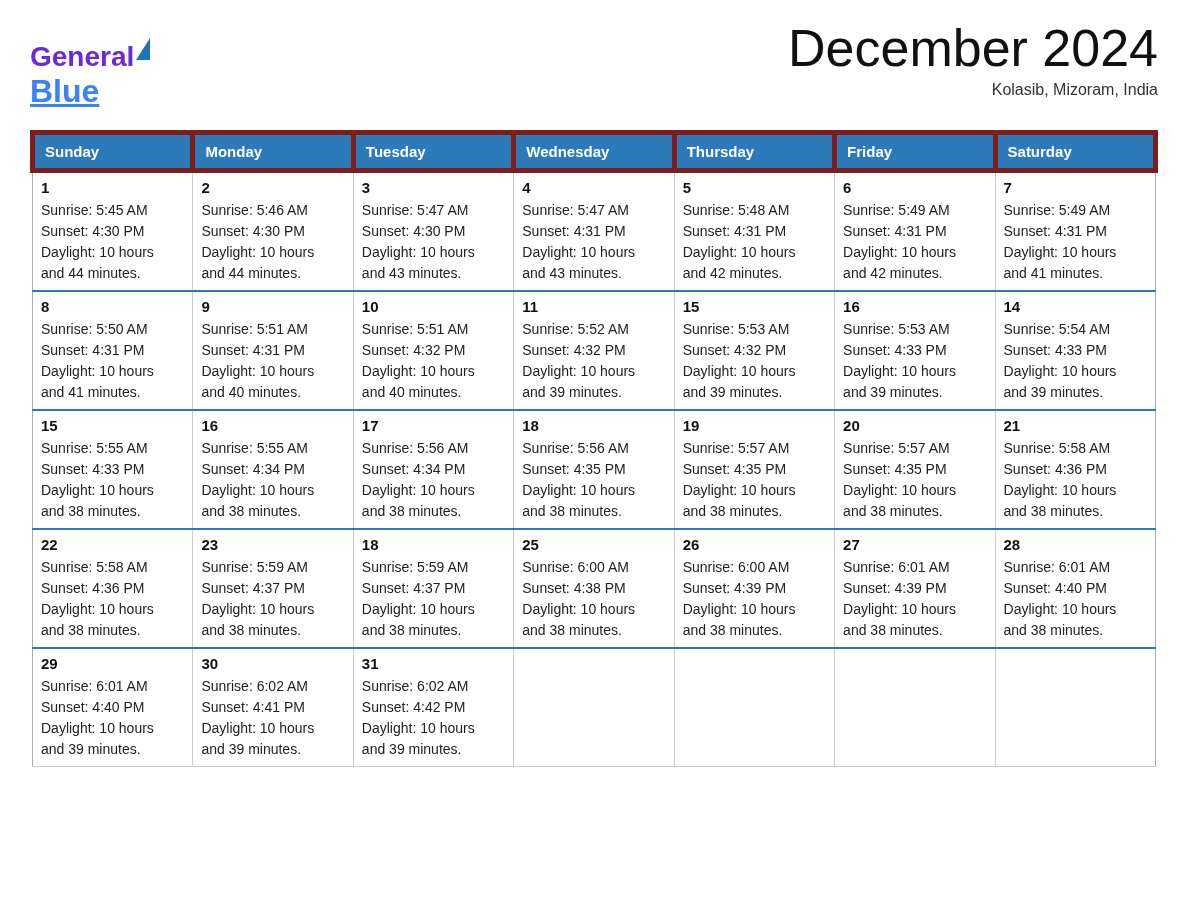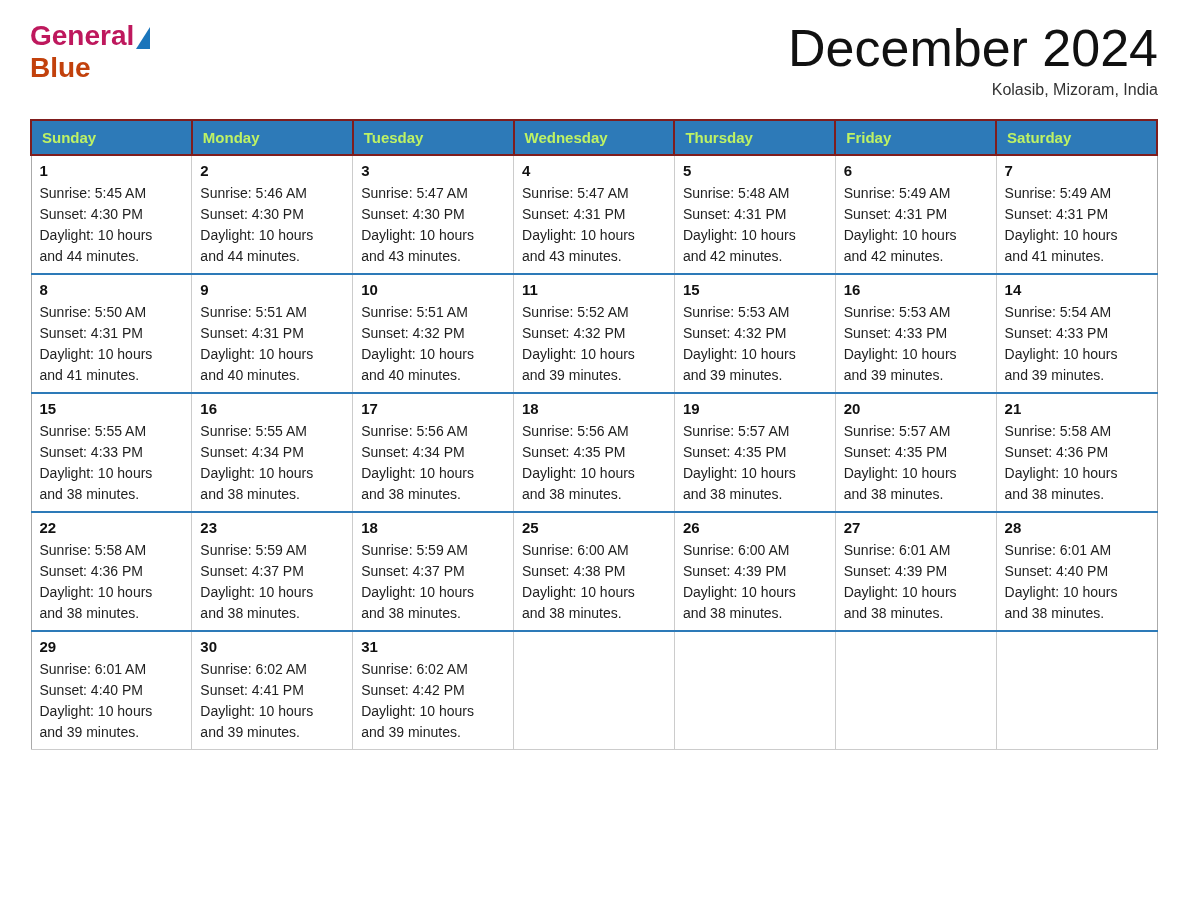--- a/index.html
+++ b/index.html
@@ -12,26 +12,28 @@
     }
     .header {
       display: flex;
       justify-content: space-between;
       align-items: flex-start;
       margin-bottom: 20px;
     }
     .logo-text-general {
       font-size: 28px;
       font-weight: bold;
-      color: #be185d;
+      color: #6d28d9;
+      margin-top: 21px;
     }
     .logo-text-blue {
-      font-size: 28px;
+      font-size: 32px;
       font-weight: bold;
-      color: #c2410c;
+      color: #3b82f6;
+      text-decoration: underline;
     }
     .logo-icon {
       width: 0;
       height: 0;
       border-left: 14px solid transparent;
       border-bottom: 22px solid #1a75bb;
       margin-left: 2px;
       margin-top: 4px;
     }
     .logo-wrapper {
@@ -56,26 +58,26 @@
       font-size: 16px;
       color: #333;
       margin-top: 4px;
     }
     table {
       width: 100%;
       border-collapse: collapse;
     }
     th {
       background-color: #2d7ab8;
-      color: #bef264;
+      color: #ffffff;
       font-size: 15px;
       font-weight: bold;
       padding: 8px 10px;
       text-align: left;
-      border: 2px solid #7f1d1d;
+      border: 5px solid #7f1d1d;
     }
     td {
       border: 1px solid #aaa;
       vertical-align: top;
       padding: 6px 8px;
       width: 14.28%;
       min-height: 90px;
     }
     .day-number {
       font-size: 15px;

